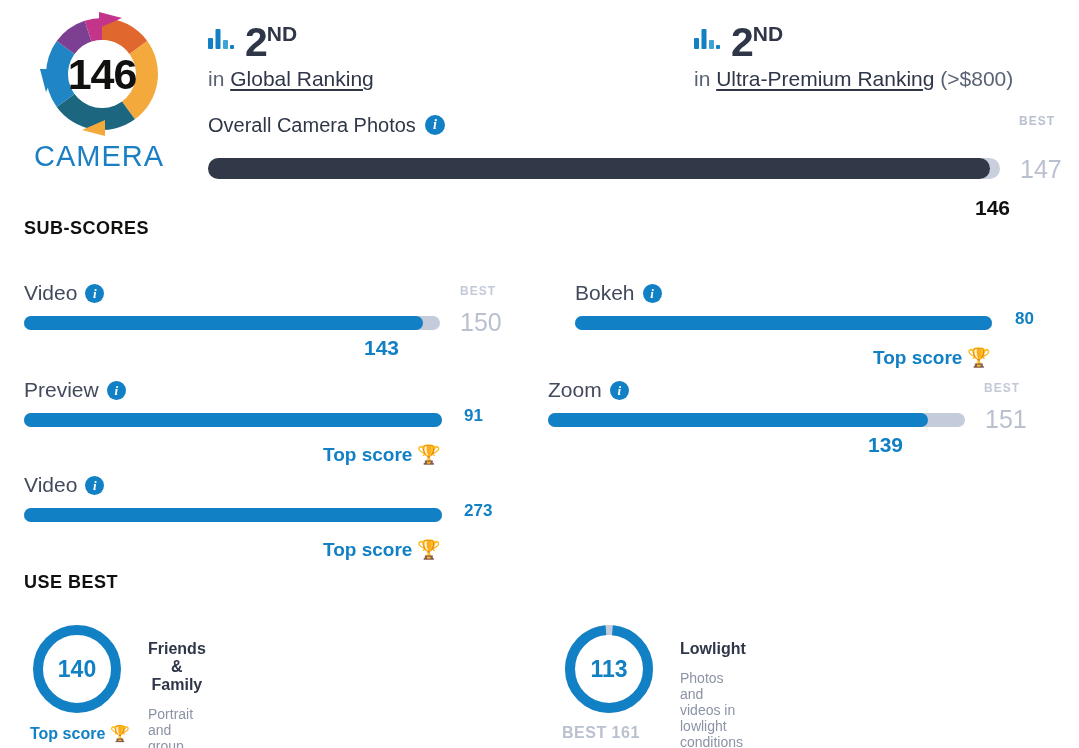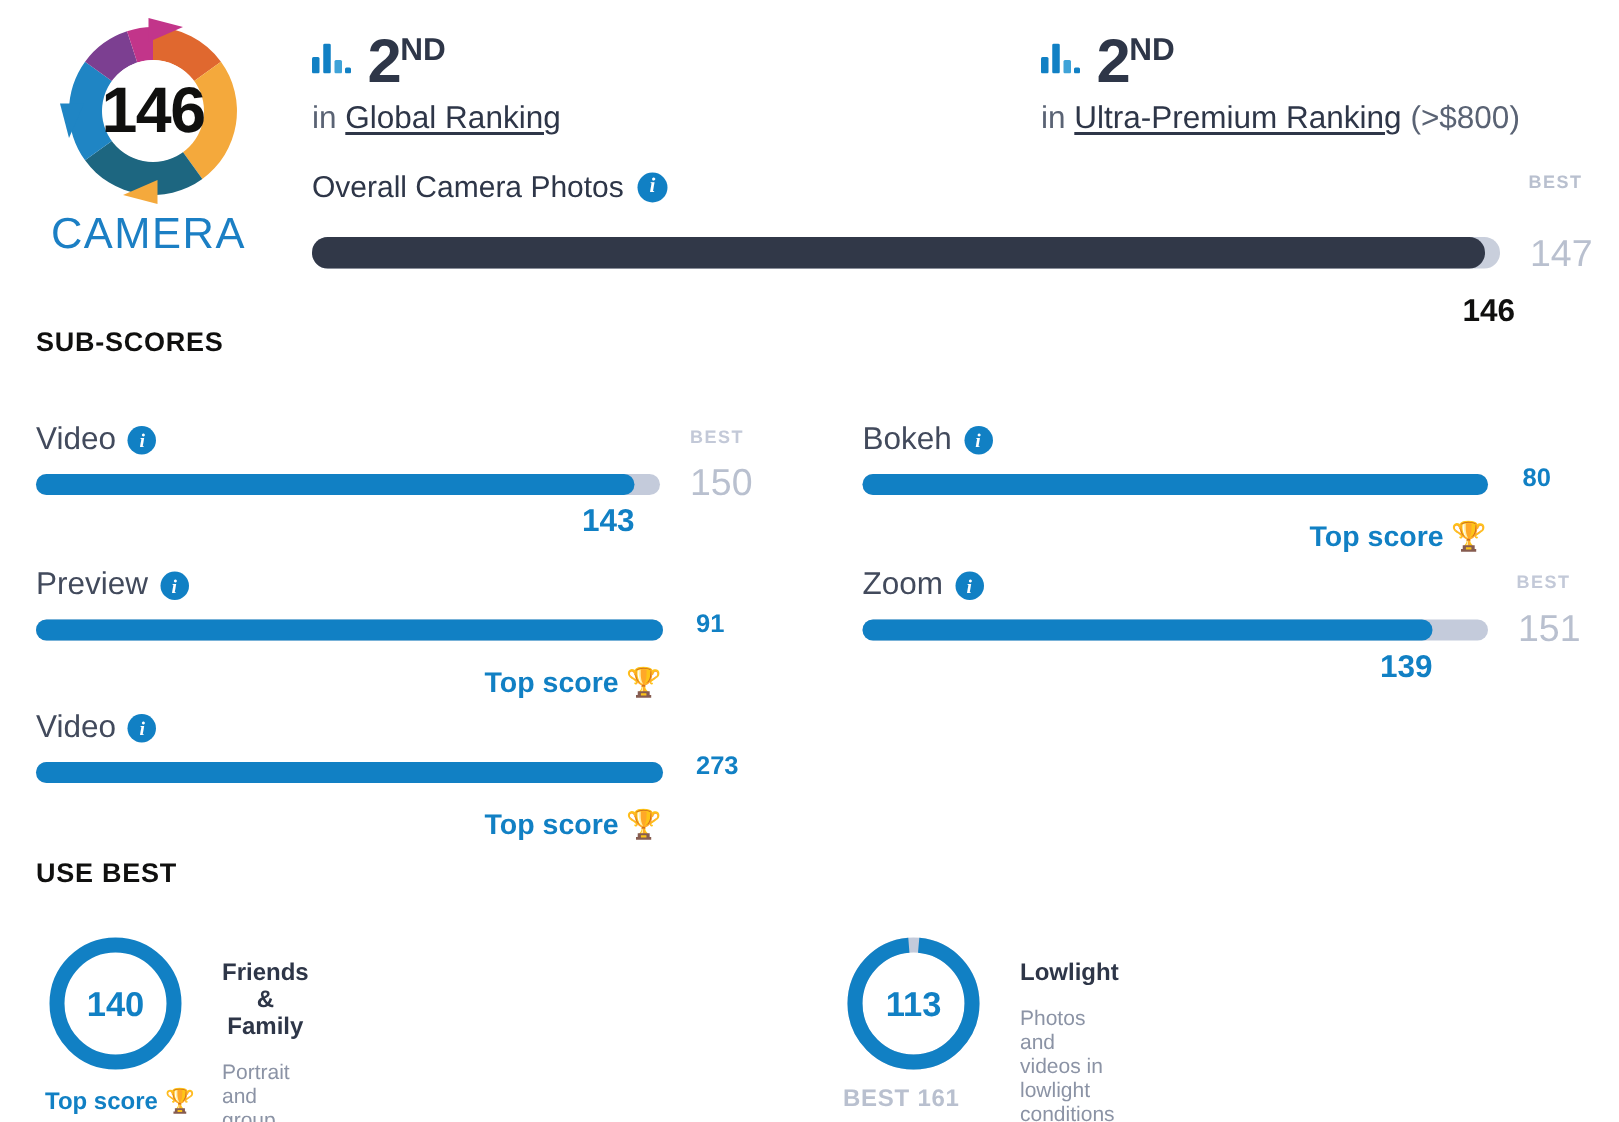--- a/index.html
+++ b/index.html
@@ -94,21 +94,21 @@
     background: #1180c4; border-radius: 7px;
   }
   .ss-best-val {
     position: absolute; top: -8px; font-size: 25px; color: #b9c0cf;
   }
   .ss-inline-val {
     position: absolute; top: -7px; font-size: 17px; font-weight: 700; color: #1180c4;
   }
   .ss-below-val {
     position: absolute; top: 20px; font-size: 21px; font-weight: 700;
-    color: #1180c4; text-align: right;
+    color: #1180c4; text-align: left;
   }
   .ss-top {
     position: absolute; font-size: 19px; font-weight: 700; color: #1180c4;
     white-space: nowrap;
   }
   .trophy { color: #f6ab2f; font-size: 19px; margin-left: 5px; }
 
   
   .info-icon {
     display: inline-flex; align-items: center; justify-content: center;
@@ -252,21 +252,21 @@
       <div class="ss-track" style="width:418px;">
         <div class="ss-fill" style="width:418px;"></div>
       </div>
       <div class="ss-inline-val" style="left:440px;">91</div>
     </div>
     <div class="ss-top" style="left:299px; top:66px;">
       <span>Top score</span><span class="trophy">🏆</span>
     </div>
   </div>
 
-  <div class="subscore" style="left:575px; top:377px; width:480px;">
+  <div class="subscore" style="left:548px; top:377px; width:480px;">
     <div class="ss-head">
       <span class="ss-name">Zoom</span>
       <span class="info-icon small">i</span>
     </div>
     <div class="ss-best-lbl" style="right:-16px;">BEST</div>
     <div class="ss-bar-row">
       <div class="ss-track" style="width:417px;">
         <div class="ss-fill" style="width:380px;"></div>
       </div>
       <div class="ss-best-val" style="left:437px;">151</div>

